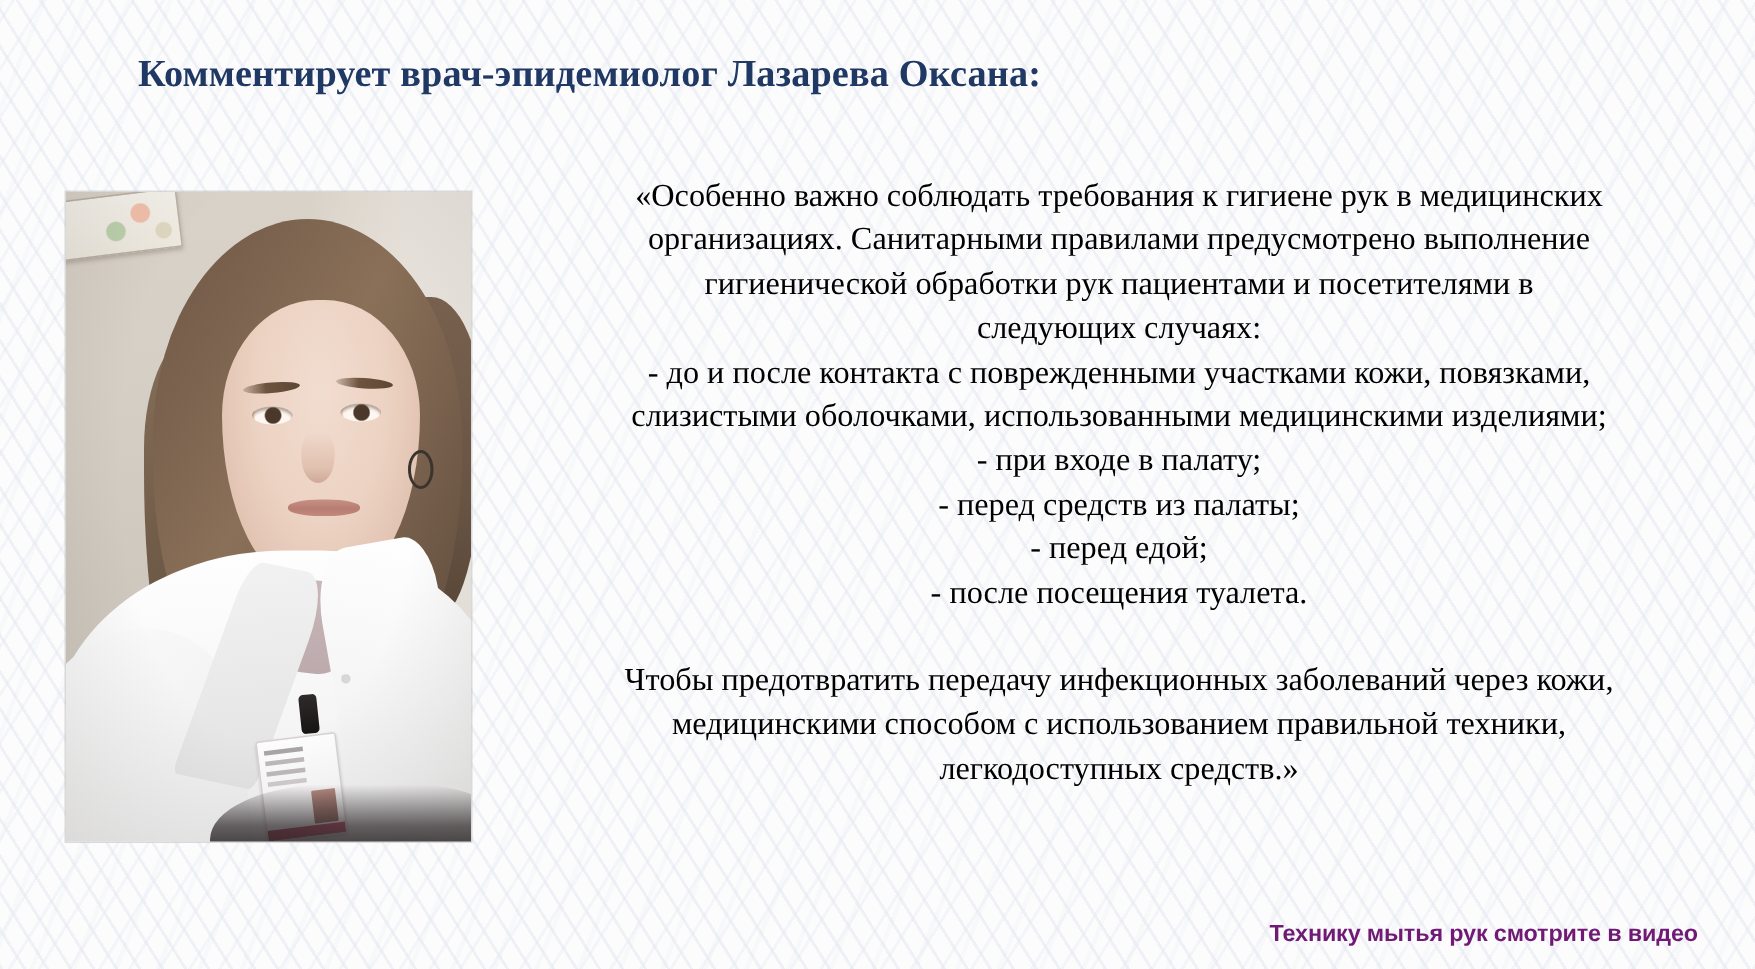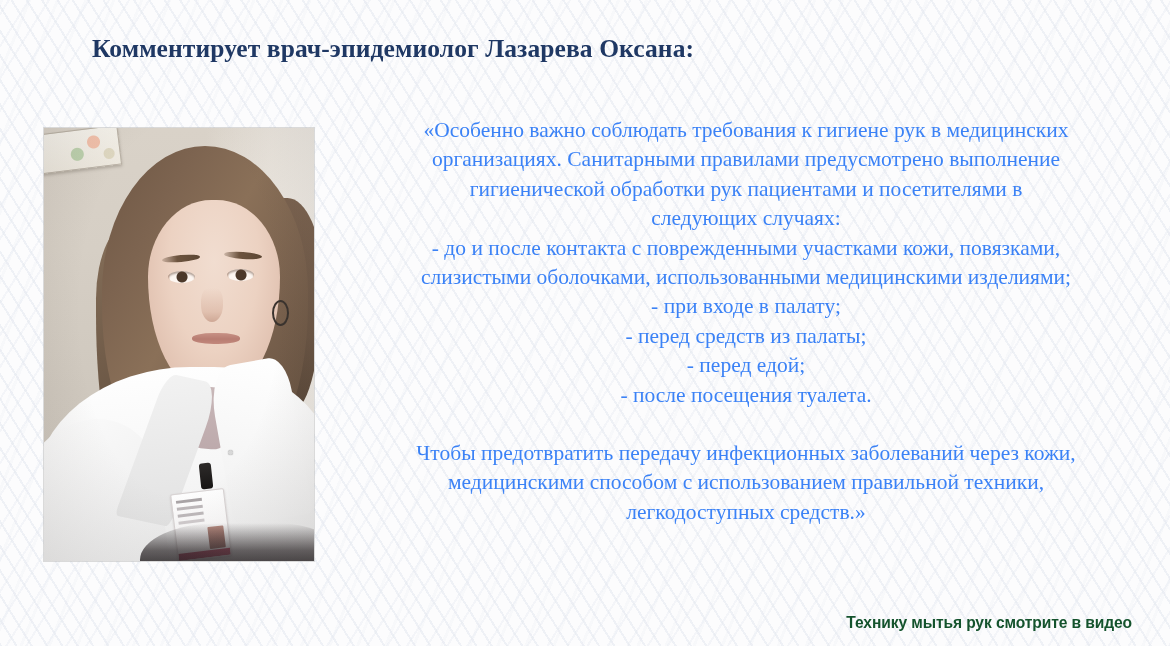--- a/index.html
+++ b/index.html
@@ -330,41 +330,41 @@
     pointer-events: none;
   }
 
   
   .body-block {
     position: absolute;
     left: 330px;
     top: 116px;
     width: 832px;
     text-align: center;
-    color: #3b82f6;
+    color: #000000;
     font-size: 21.5px;
     line-height: 29.4px;
   }
   .body-block p {
     margin: 0;
   }
   .para-gap {
     height: 29px;
   }
 
   
   .footer-note {
     position: absolute;
     right: 38px;
     bottom: 14px;
     font-family: "Liberation Sans", "DejaVu Sans", sans-serif;
     font-size: 15.6px;
     font-weight: 700;
     letter-spacing: -0.1px;
-    color: #14532d;
+    color: #701a75;
     white-space: nowrap;
   }
 </style>
 </head>
 <body>
 
 <div class="slide">
   <div class="slide-texture"></div>
 
   <div class="slide-inner">

